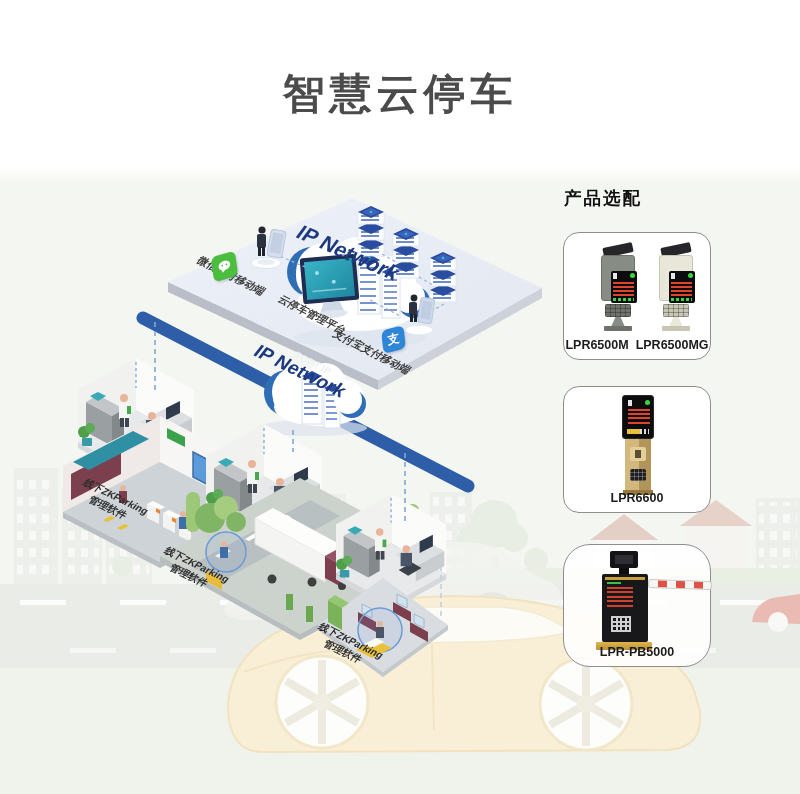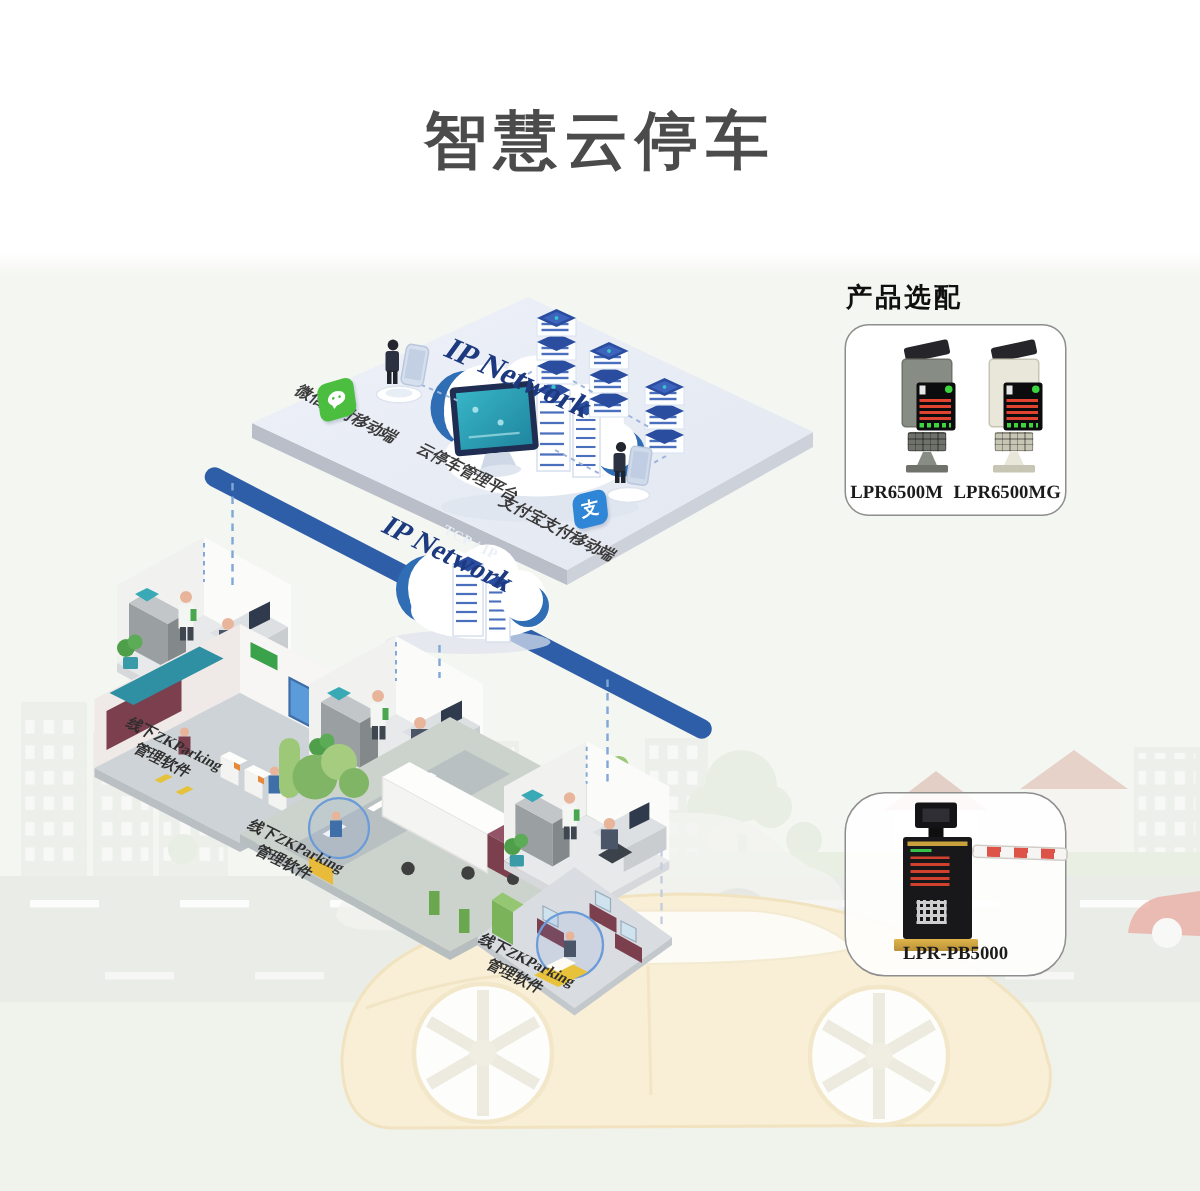--- a/index.html
+++ b/index.html
@@ -1,18 +1,18 @@
 <!DOCTYPE html>
 <html><head>
 <meta charset="utf-8">
 <style>
   html,body{margin:0;padding:0;}
   #stage{position:relative;width:800px;height:794px;overflow:hidden;
     background:linear-gradient(180deg,#ffffff 0px,#ffffff 168px,#f4f6f1 184px,#f4f6f1 100%);
-    font-family:Liberation Serif, serif;}
+    font-family:Liberation Sans, sans-serif;}
   #art{position:absolute;left:0;top:0;}
   .t{position:absolute;white-space:nowrap;color:#333;}
   .title{left:0;top:66px;width:800px;text-align:center;font-size:42px;font-weight:700;
     color:#4b4b4b;letter-spacing:5px;}
   .ip{font-weight:800;color:#1d3a80;transform-origin:left top;}
   .ip1{left:306px;top:221px;font-size:21px;transform:rotate(24deg) skewX(-12deg);}
   .ip2{left:263px;top:341px;font-size:19px;transform:rotate(26deg) skewX(-12deg);}
   .iso{font-size:10.5px;font-weight:600;color:#3a3a3a;transform-origin:left top;
     transform:rotate(27deg) skewX(-14deg);}
   .lbl-wechat{left:203px;top:254px;}
@@ -21,21 +21,21 @@
   .tcp{left:298px;top:349px;font-size:9.5px;font-weight:600;color:#eaf0f8;
     transform-origin:left top;transform:rotate(27deg);letter-spacing:.5px;}
   .scene-label{position:absolute;width:92px;text-align:center;font-size:10px;line-height:1.3;
     font-weight:700;color:#2e2e2e;transform:rotate(26deg) skewX(-12deg);white-space:normal;}
   .sl-a{left:66px;top:489px;}
   .sl-b{left:147px;top:557px;}
   .sl-c{left:301px;top:633px;}
   .products-header{left:564px;top:186px;font-size:17.5px;font-weight:700;color:#101010;
     letter-spacing:2px;}
   .card{position:absolute;left:563px;width:148px;background:#fff;border:1.5px solid #8e8e8e;
-    border-radius:16px;box-sizing:border-box;}
+    border-radius:16px;box-sizing:border-box;margin-top:16px;}
   .card1{top:216px;height:128px;}
   .card2{top:370px;height:127px;}
   .card3{top:528px;height:123px;background:rgba(255,255,255,.88);border-radius:27px;}
   .model-row{position:absolute;bottom:7px;left:0;right:0;display:flex;justify-content:center;
     gap:7px;font-size:12.5px;font-weight:600;color:#1b1b1b;}
   
   .payicon{position:absolute;border-radius:6px;display:flex;align-items:center;
     justify-content:center;box-shadow:1px 2px 2px rgba(40,60,100,.18);}
   .wechat{left:212px;top:254px;width:25px;height:25px;background:#4cbe3f;
     transform:rotate(-16deg) skewX(-8deg);}
@@ -589,20 +589,40 @@
     <div class="keypad"></div>
     <div class="pole"></div>
     <div class="base"></div>
   </div>
   <div class="model-row">
     <span>LPR6500M</span>
     <span>LPR6500MG</span>
   </div>
 </div>
 
+<div class="card card2">
+  <div class="dev6600">
+    <div class="body66"></div>
+    <div class="scr66">
+      <div class="pm"></div>
+      <div class="pd"></div>
+      <div class="led66"></div>
+      <div class="ystrip"></div>
+      <div class="wdots"></div>
+    </div>
+    <div class="slot66">
+          <i></i>
+        </div>
+    <div class="pad66"></div>
+    <div class="base66"></div>
+  </div>
+  <div class="model-row">
+    <span>LPR6600</span>
+  </div>
+</div>
 
 <div class="card card3">
   <div class="devpb">
     <div class="campb">
           <i></i>
         </div>
     <div class="neckpb"></div>
     <div class="bodypb">
       <div class="ystr"></div>
       <div class="brandpb"></div>

